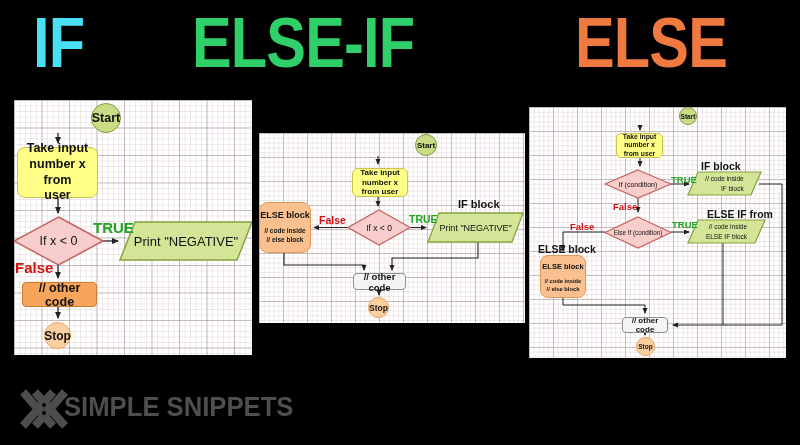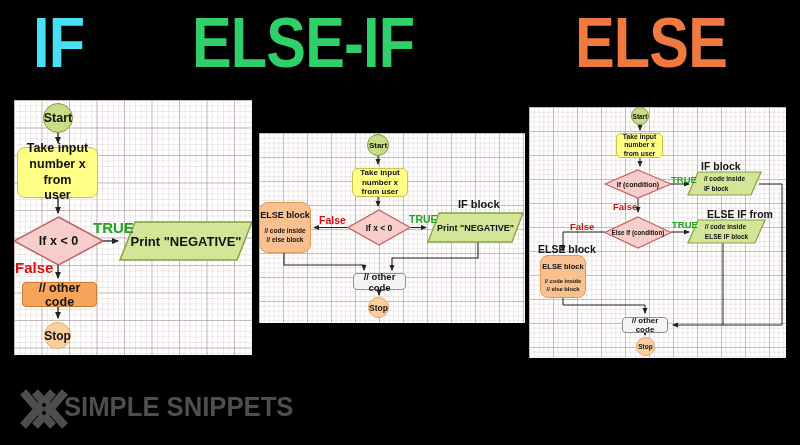--- a/index.html
+++ b/index.html
@@ -23,33 +23,33 @@
       linear-gradient(90deg, rgba(205,180,180,.30) 1px, transparent 1px);
   }
   .grid-lg{background-size:27.5px 27.5px,27.5px 27.5px,5.5px 5.5px,5.5px 5.5px;}
   .grid-sm{background-size:24px 24px,24px 24px,4.8px 4.8px,4.8px 4.8px;}
   .panel svg{position:absolute;left:0;top:0;}
   
   .node{position:absolute;display:flex;align-items:center;justify-content:center;
         text-align:center;color:#111;font-weight:bold;box-sizing:border-box;}
   .pre{white-space:pre-line;}
   .circle{border-radius:50%;}
-  .start{background:#c9dd87;border:1.5px solid #859740;}
+  .start{background:#c9dd87;border:1.5px solid #859740;margin-left:48px;}
   .stop{background:#fccfa0;border:1.5px solid #e8a55e;}
   .yellowbox{background:#ffff88;border:1.5px solid #c9c24a;border-radius:8px;}
   .orangebox{background:#f8a55c;border:1.5px solid #cf7a2e;border-radius:4px;}
   .elsebox{background:#fac08f;border:1.5px solid #dd9a57;border-radius:9px;
            flex-direction:column;justify-content:flex-start;}
   .graybox{background:#f5f5f5;border:1.2px solid #8f8f8f;border-radius:4px;}
   .lbl{position:absolute;font-weight:bold;white-space:nowrap;}
   .true{color:#1ea41e;}
   .false{color:#d11212;}
   .blk{color:#141414;}
   .txt{position:absolute;display:flex;align-items:center;justify-content:center;
-       text-align:left;font-weight:bold;color:#111;}
+       text-align:right;font-weight:normal;color:#111;}
   
   .logo-text{
     position:absolute;left:64px;top:392px;color:#4e4e4e;font-size:27px;font-weight:bold;
     transform:scaleX(0.95);transform-origin:left top;letter-spacing:0;white-space:nowrap;
   }
 </style>
 </head>
 <body>
 
 <div class="big-title" style="left:33px;color:#49dff5">IF</div>

